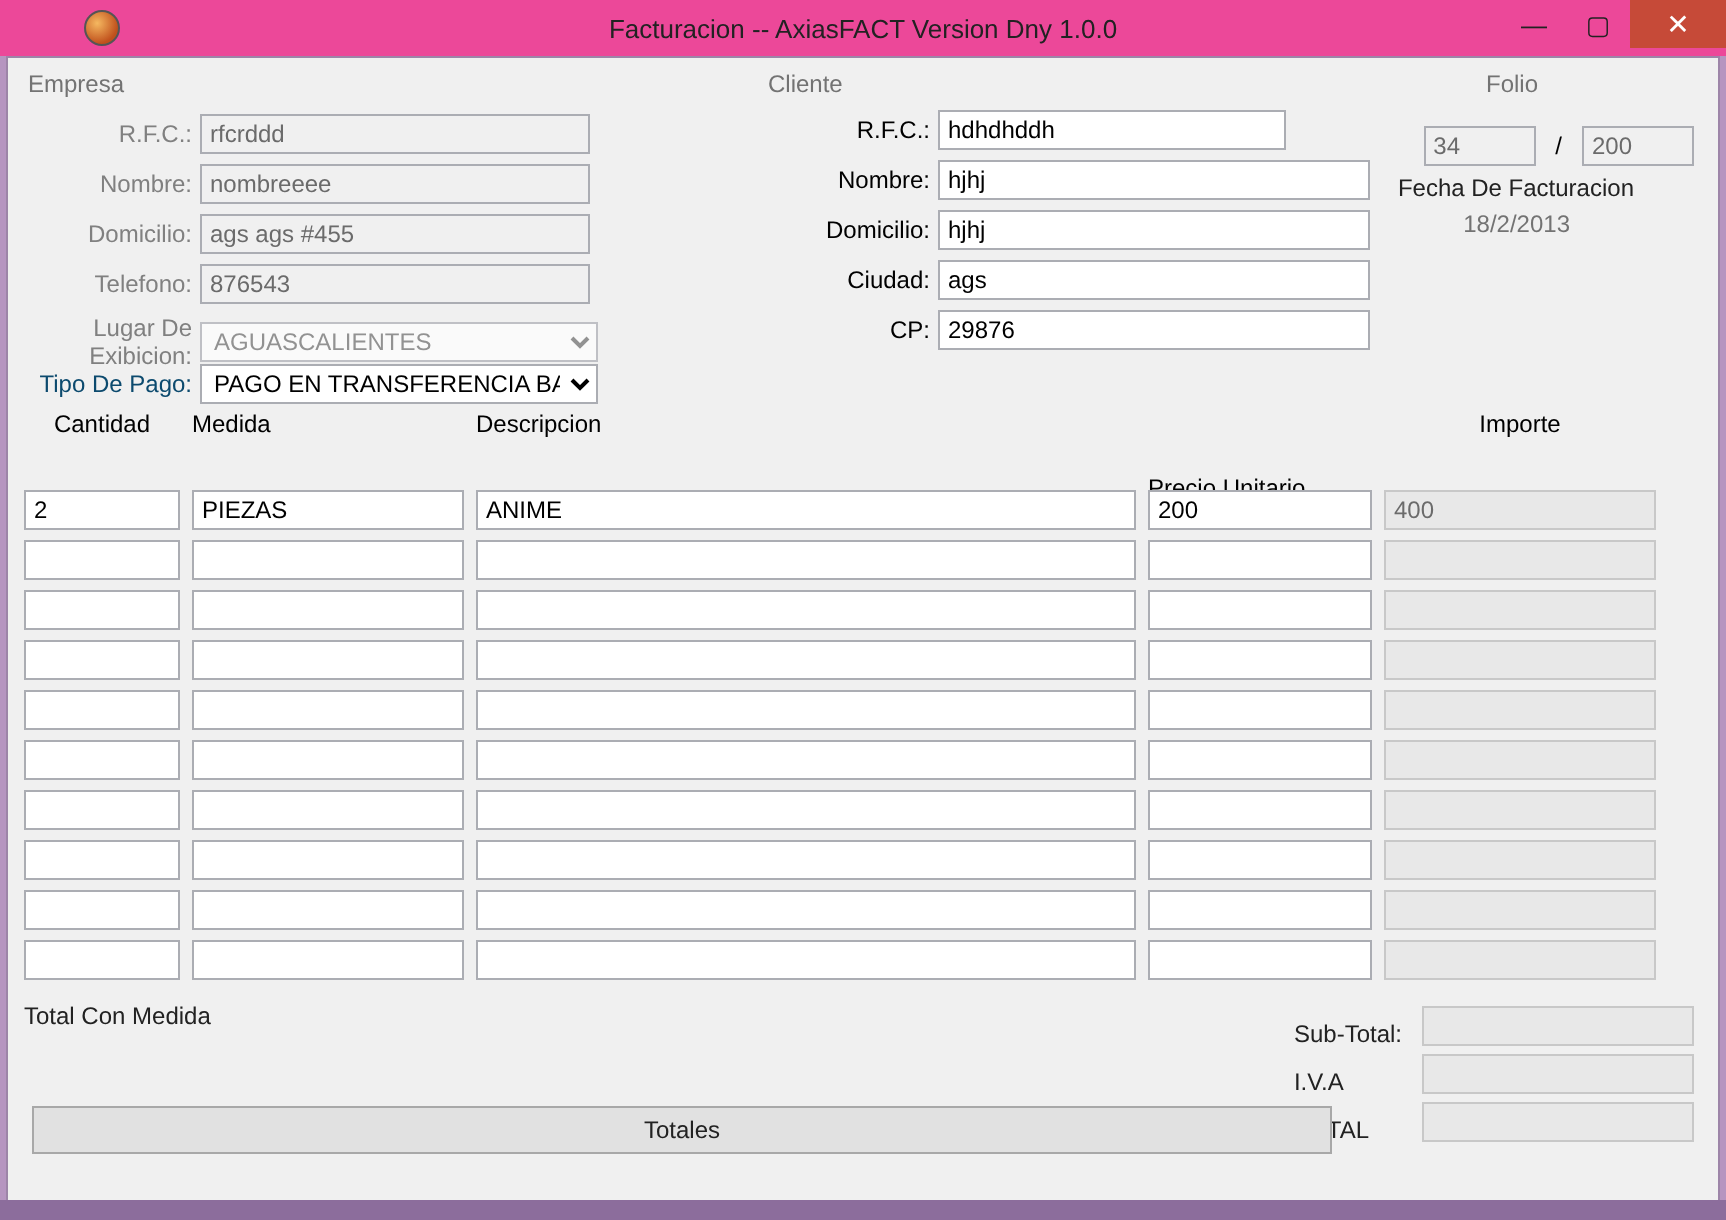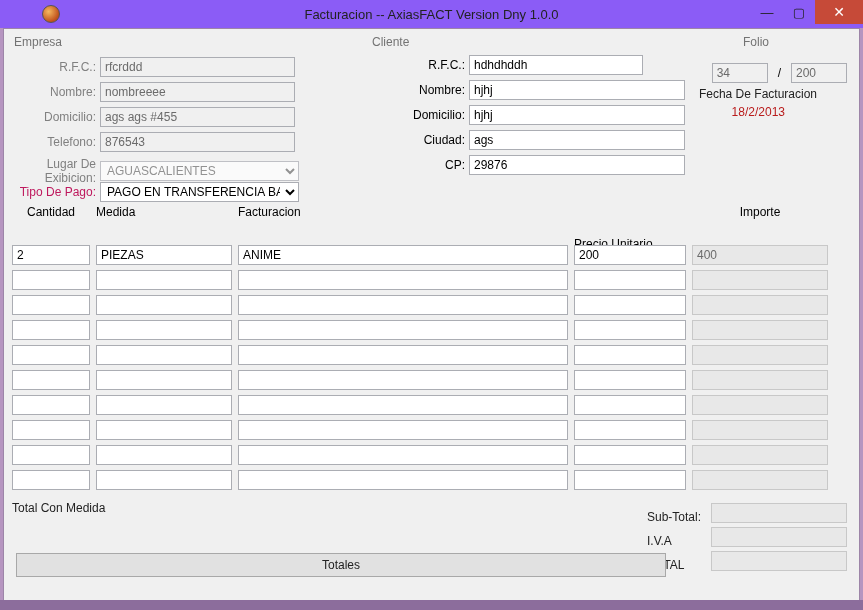--- a/index.html
+++ b/index.html
@@ -1,17 +1,17 @@
 <!DOCTYPE html>
 <html><head>
 <meta charset="utf-8">
 <style>
 * { box-sizing: border-box; margin: 0; padding: 0; font-family: "Segoe UI", Tahoma, sans-serif; font-size: 12px; }
 html, body { width: 863px; height: 610px; background: #B695C0; overflow: hidden; }
-.titlebar { height: 28px; background: #8b5cf6; display: flex; align-items: center; position: relative; padding-left: 36px; }
+.titlebar { height: 28px; background: #ec4899; display: flex; align-items: center; position: relative; padding-left: 36px; }
 .titlebar .icon { width: 18px; height: 18px; margin-left: 6px; border-radius: 50%; background: radial-gradient(circle at 35% 35%, #f5b860 0%, #c0501c 70%); border: 1px solid #555; }
 .titlebar .title { position: absolute; left: 0; right: 0; text-align: center; font-size: 13px; color: #222; }
 .winbtns { position: absolute; right: 0; top: 0; display: flex; }
 .winbtn { width: 32px; height: 24px; display: flex; align-items: center; justify-content: center; font-size: 13px; color: #222; }
 .winbtn.close { width: 48px; background: #C64A38; color: #fff; font-size: 14px; }
 .client { position: absolute; top: 28px; left: 3px; right: 3px; bottom: 3px; background: #F0F0F0; border: 1px solid #9d85a8; padding: 8px 8px 8px 8px; }
 .gray-label { color: #808080; }
 .section-head { color: #737373; }
 .row { position: absolute; display: flex; align-items: center; gap: 4px; }
 input[type=text], .fake-input, select { height: 20px; border: 1px solid #ABADB3; background: #fff; padding: 1px 4px; font-size: 12px; }
@@ -65,27 +65,27 @@
     <span class="gray-label" style="width:92px; text-align:right;">Telefono:</span>
     <input type="text" disabled="" style="width: 195px;" value="876543">
   </div>
   <div class="row" style="left:0; top:128px;">
     <span class="gray-label" style="width:92px; text-align:right;">Lugar De Exibicion:</span>
     <select disabled="" style="width:199px; color:#6b6b6b;">
       <option>AGUASCALIENTES</option>
     </select>
   </div>
   <div class="row" style="left:0; top:153px;">
-    <span style="width:92px; text-align:right; color:#be185d;">Tipo De Pago:</span>
+    <span style="width:92px; text-align:right; color:#0c4a6e;">Tipo De Pago:</span>
     <select style="width:199px;">
       <option>PAGO EN TRANSFERENCIA BANC</option>
     </select>
   </div>
 
-  <div class="section-head" style="position:absolute; left:368px; top:6px;">Cliente</div>
+  <div class="section-head" style="position:absolute; left:380px; top:6px;">Cliente</div>
 
   <div class="row" style="left:395px; top:26px;">
     <span style="width:66px; text-align:right;">R.F.C.:</span>
     <input type="text" style="width: 174px;" value="hdhdhddh">
   </div>
   <div class="row" style="left:395px; top:51px;">
     <span style="width:66px; text-align:right;">Nombre:</span>
     <input type="text" style="width: 216px;" value="hjhj">
   </div>
   <div class="row" style="left:395px; top:76px;">
@@ -101,26 +101,26 @@
     <input type="text" style="width: 216px;" value="29876">
   </div>
 
   <div class="section-head" style="position:absolute; right:90px; top:6px;">Folio</div>
   <div class="row" style="right:12px; top:34px;">
     <input type="text" disabled="" style="width: 56px;" value="34">
     <span style="padding:0 6px;">/</span>
     <input type="text" disabled="" style="width: 56px;" value="200">
   </div>
   <div style="position:absolute; right:42px; top:58px; color:#222;">Fecha De Facturacion</div>
-  <div style="position:absolute; right:74px; top:76px; color:#b91c1c;">18/2/2013</div>
+  <div style="position:absolute; right:74px; top:76px; color:#737373;">18/2/2013</div>
 
   <div style="position:absolute; left:8px; top:176px; display:flex; gap:6px;">
     <div style="width:78px; text-align:center;">Cantidad</div>
     <div style="width:136px;">Medida</div>
-    <div style="width:330px;">Facturacion</div>
+    <div style="width:330px;">Descripcion</div>
     <div style="width:112px;margin-top:32px;">Precio Unitario</div>
     <div style="width:136px; text-align:center;">Importe</div>
   </div>
 
   <div class="grid" id="grid">
       <div class="grow">
         <div class="c-cant"><input type="text" value="2" style="width: 100%;"></div>
         <div class="c-med"><input type="text" value="PIEZAS" style="width: 100%;"></div>
         <div class="c-desc"><input type="text" value="ANIME" style="width: 100%;"></div>
         <div class="c-pu"><input type="text" value="200" style="width: 100%;"></div>

